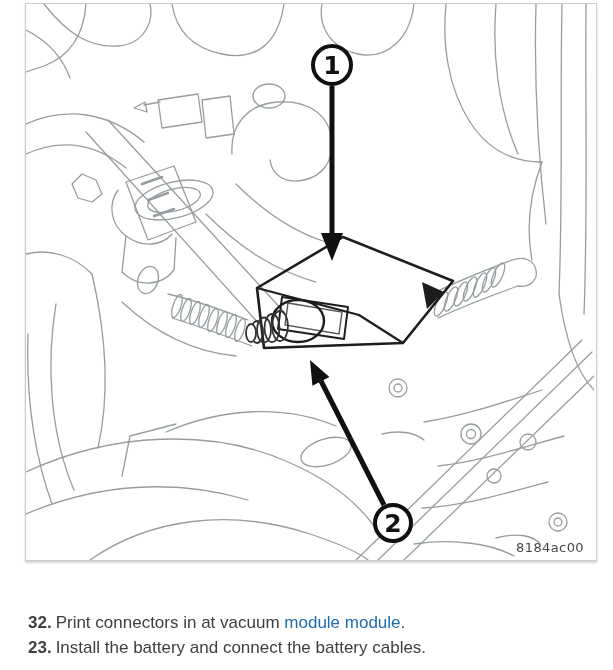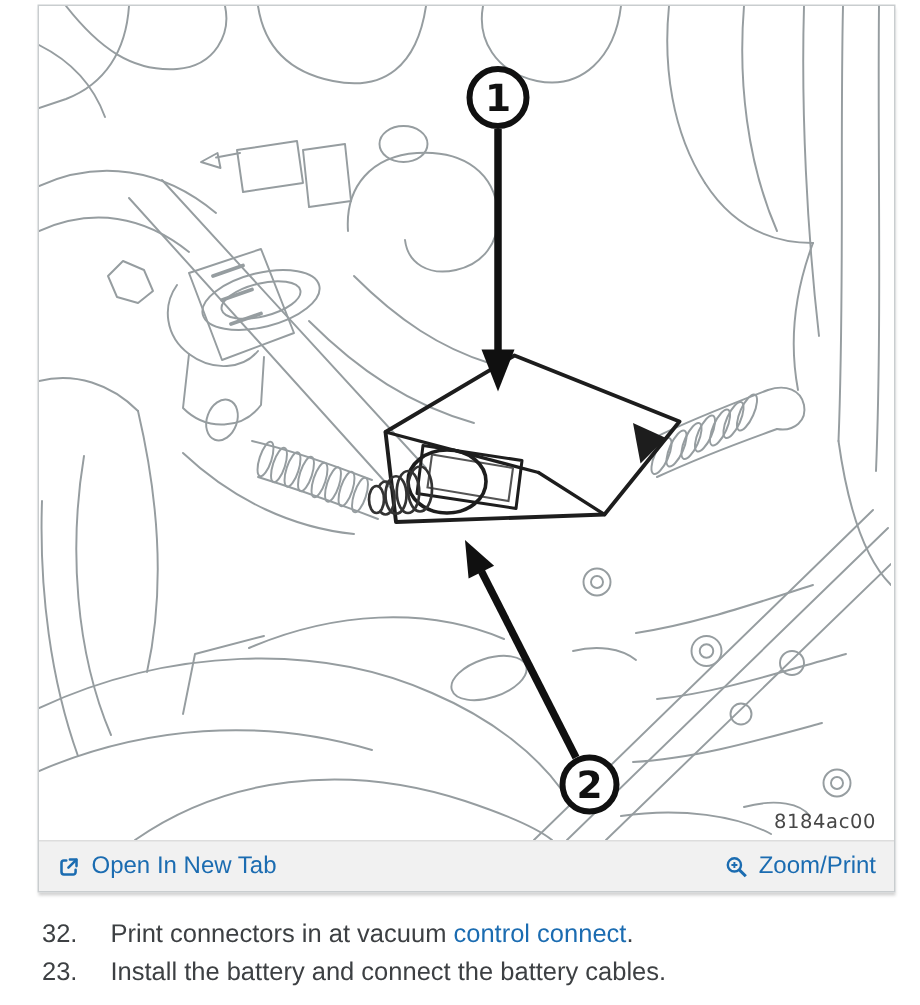--- a/index.html
+++ b/index.html
@@ -20,21 +20,21 @@
   }
   .tb-link{
     display:flex;align-items:center;gap:7px;
     color:#1b6cb1;font-size:16px;text-decoration:none;cursor:pointer;
   }
   .tb-link svg{display:block;}
   .instructions{
     position:absolute;left:28px;top:610px;width:560px;
     color:#3d4043;font-size:17px;line-height:25px;
   }
-  .step-number{margin-right:22px;}
+  .step-number{margin-right:4px;font-weight:bold;}
   .inline-link{color:#1b6cb1;text-decoration:none;cursor:pointer;}
   
   .clutter{stroke:#969da0;fill:none;stroke-width:1.3;stroke-linecap:round;stroke-linejoin:round;}
   .dark{stroke:#1d1d1d;fill:none;stroke-linejoin:round;stroke-linecap:round;}
   .callout-circle{fill:#ffffff;stroke:#101010;stroke-width:4;}
   .callout-num{font-family:"DejaVu Sans",sans-serif;font-weight:bold;font-size:25px;fill:#111;text-anchor:middle;}
   .figcode{font-family:"DejaVu Sans",sans-serif;font-size:13px;fill:#474747;text-anchor:end;letter-spacing:.4px;}
 </style>
 </head>
 <body>
@@ -160,45 +160,22 @@
       </g>
       <g>
         <circle cx="367" cy="519" r="18" class="callout-circle"></circle>
         <text x="367" y="528" class="callout-num">2</text>
       </g>
 
       <text x="558" y="548" class="figcode">8184ac00</text>
     </svg>
   </div>
 
-  <div class="figure-toolbar">
-    <a class="tb-link">
-      <span>
-        <svg width="16" height="16" viewBox="0 0 16 16">
-          <path d="M6.2,3.6 H4.6 A1.6,1.6 0 0 0 3,5.2 V11.4 A1.6,1.6 0 0 0 4.6,13 H10.8 A1.6,1.6 0 0 0 12.4,11.4 V9.8" stroke="#1b6cb1" stroke-width="1.7" fill="none" stroke-linecap="round"></path>
-          <path d="M8.6,3 H13 V7.4" stroke="#1b6cb1" stroke-width="1.7" fill="none" stroke-linecap="round" stroke-linejoin="round"></path>
-          <path d="M12.8,3.2 L7.6,8.4" stroke="#1b6cb1" stroke-width="1.7" fill="none" stroke-linecap="round"></path>
-        </svg>
-      </span>
-      <span>Open In New Tab</span>
-    </a>
-    <a class="tb-link">
-      <span>
-        <svg width="16" height="16" viewBox="0 0 16 16">
-          <circle cx="6.6" cy="6.6" r="4.4" stroke="#1b6cb1" stroke-width="1.6" fill="none"></circle>
-          <line x1="9.9" y1="9.9" x2="14.2" y2="14.2" stroke="#1b6cb1" stroke-width="2"></line>
-          <line x1="6.6" y1="4.6" x2="6.6" y2="8.6" stroke="#1b6cb1" stroke-width="1.3"></line>
-          <line x1="4.6" y1="6.6" x2="8.6" y2="6.6" stroke="#1b6cb1" stroke-width="1.3"></line>
-        </svg>
-      </span>
-      <span>Zoom/Print</span>
-    </a>
-  </div>
 </div>
 
 <div class="instructions">
   <div class="instruction-line">
-    <span class="step-number">32.</span><span>Print connectors in at vacuum </span><a class="inline-link">control connect</a><span>.</span>
+    <span class="step-number">32.</span><span>Print connectors in at vacuum </span><a class="inline-link">module module</a><span>.</span>
   </div>
   <div class="instruction-line">
     <span class="step-number">23.</span><span>Install the battery and connect the battery cables.</span><a class="inline-link"></a><span></span>
   </div>
 </div>
 
 </body></html>

